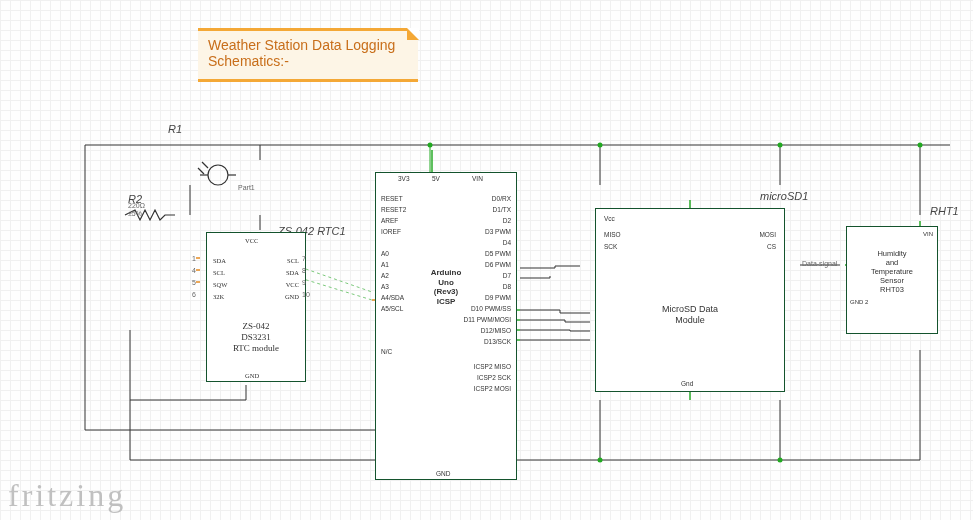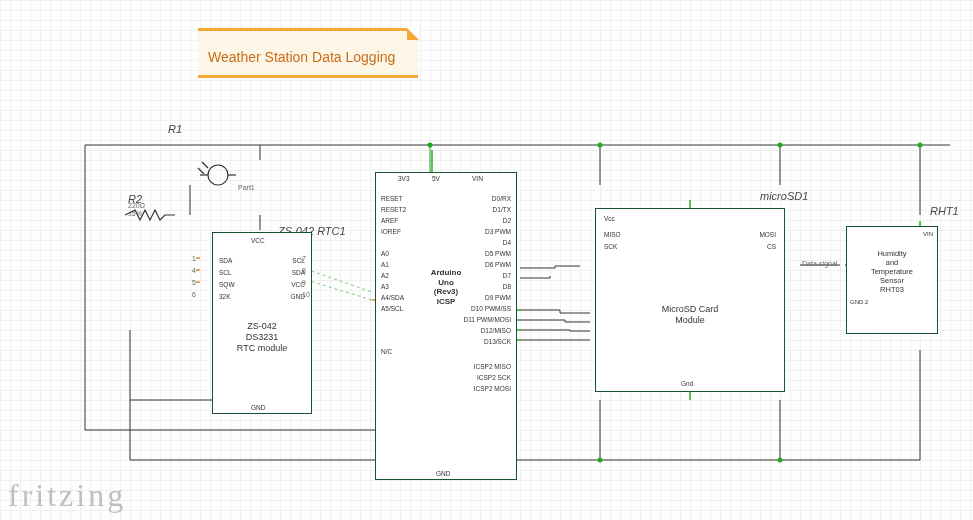--- a/index.html
+++ b/index.html
@@ -4,21 +4,21 @@
 <style>
   * { box-sizing: border-box; margin: 0; padding: 0; }
   body { width: 973px; height: 520px; font-family: Arial, sans-serif; position: relative; overflow: hidden; background: #fefefe; }
   .grid-bg { position: absolute; top: 0; left: 0; width: 100%; height: 100%;
     background-image:
       linear-gradient(to right, #f0f0f0 1px, transparent 1px),
       linear-gradient(to bottom, #f0f0f0 1px, transparent 1px);
     background-size: 10px 10px; z-index: 0; }
   .stage { position: absolute; top: 0; left: 0; width: 973px; height: 520px; z-index: 1; }
   .note { position: absolute; background: #fdf5e6; border-top: 3px solid #f4a836;
-    padding: 18px 10px 10px 10px; color: #c86e1a; font-size: 14px; width: 220px; }
+    padding: 6px 10px 10px 10px; color: #c86e1a; font-size: 14px; width: 220px; }
   .note-corner { position:absolute; right:-1px; top:-3px; width:0; height:0;
     border-left: 12px solid #f4a836; border-top: 12px solid #fff; }
   .note-underline { position:absolute; left:0; bottom:-3px; width:100%; height:3px; background:#f4a836; }
   .comp { position: absolute; background: #fff; border: 1px solid #14532d; }
   .comp-title { font-size: 9px; color: #333; text-align: center; line-height: 1.2; }
   .label-tiny { font-size: 7px; color: #666; position: absolute; white-space: nowrap; }
   .label-small { font-size: 11px; color: #444; position: absolute; white-space: nowrap; font-style: italic; }
   .brand { position: absolute; left: 8px; bottom: 6px; font-size: 32px; color: #c0c0c0; letter-spacing: 3px; font-family: Georgia, serif; }
   .pin { font-size: 6.5px; color: #333; position: absolute; white-space: nowrap; }
   .pin-r { text-align: right; }
@@ -27,20 +27,21 @@
 </head>
 <body>
 
 <div class="grid-bg"></div>
 
 <div class="stage">
 
   <div class="note" style="left:198px; top:28px;">
     <div class="note-corner"></div>
     <div>Weather Station Data Logging</div>
+    <div>Schematics:-</div>
     <div class="note-underline"></div>
   </div>
 
   <svg class="wires">
     <g stroke="#333" stroke-width="1" fill="none">
 
       <path d="M85 145 L950 145"></path>
       <path d="M85 145 L85 430"></path>
       <path d="M85 430 L430 430"></path>
 
@@ -122,21 +123,21 @@
 
   <div class="label-small" style="left:168px; top:123px;">R1</div>
   <div class="label-small" style="left:128px; top:193px;">R2</div>
   <div class="label-tiny" style="left:128px; top:202px;">220Ω</div>
   <div class="label-tiny" style="left:128px; top:210px;">±5%</div>
   <div class="label-tiny" style="left:238px; top:184px;">Part1</div>
   <div class="label-small" style="left:278px; top:225px;">ZS-042 RTC1</div>
   <div class="label-small" style="left:760px; top:190px;">microSD1</div>
   <div class="label-small" style="left:930px; top:205px;">RHT1</div>
 
-  <div class="comp" style="left:212px; top:232px; width:100px; height:182px;">
+  <div class="comp" style="left:206px; top:232px; width:100px; height:150px;font-family:Liberation Serif, serif;">
     <div class="pin" style="left:38px; top:4px;">VCC</div>
 
     <div class="pin" style="left:6px; top:24px;">SDA</div>
     <div class="pin" style="left:6px; top:36px;">SCL</div>
     <div class="pin" style="left:6px; top:48px;">SQW</div>
     <div class="pin" style="left:6px; top:60px;">32K</div>
 
     <div class="pin pin-r" style="right:6px; top:24px;">SCL</div>
     <div class="pin pin-r" style="right:6px; top:36px;">SDA</div>
     <div class="pin pin-r" style="right:6px; top:48px;">VCC</div>
@@ -204,21 +205,21 @@
     <div class="pin" style="left:60px; bottom:2px;">GND</div>
   </div>
 
   <div class="comp" style="left:595px; top:208px; width:190px; height:184px;">
     <div class="pin" style="left:8px; top:6px;">Vcc</div>
     <div class="pin" style="left:8px; top:22px;">MISO</div>
     <div class="pin" style="left:8px; top:34px;">SCK</div>
     <div class="pin pin-r" style="right:8px; top:22px;">MOSI</div>
     <div class="pin pin-r" style="right:8px; top:34px;">CS</div>
     <div class="comp-title" style="position:absolute; top:95px; width:100%;">
-      <div>MicroSD Card</div>
+      <div>MicroSD Data</div>
       <div>Module</div>
     </div>
     <div class="pin" style="left:85px; bottom:4px;">Gnd</div>
   </div>
 
   <div class="comp" style="left:846px; top:226px; width:92px; height:108px;">
     <div class="pin pin-r" style="right:4px; top:4px; font-size:6px;">VIN</div>
     <div class="comp-title" style="position:absolute; top:22px; width:100%; font-size:7.5px;">
       <div>Humidity</div>
       <div>and</div>

